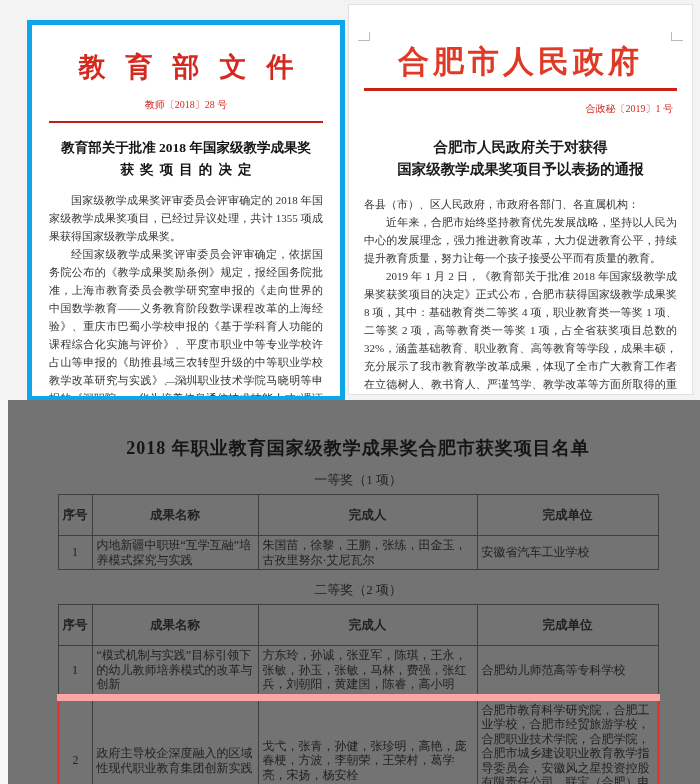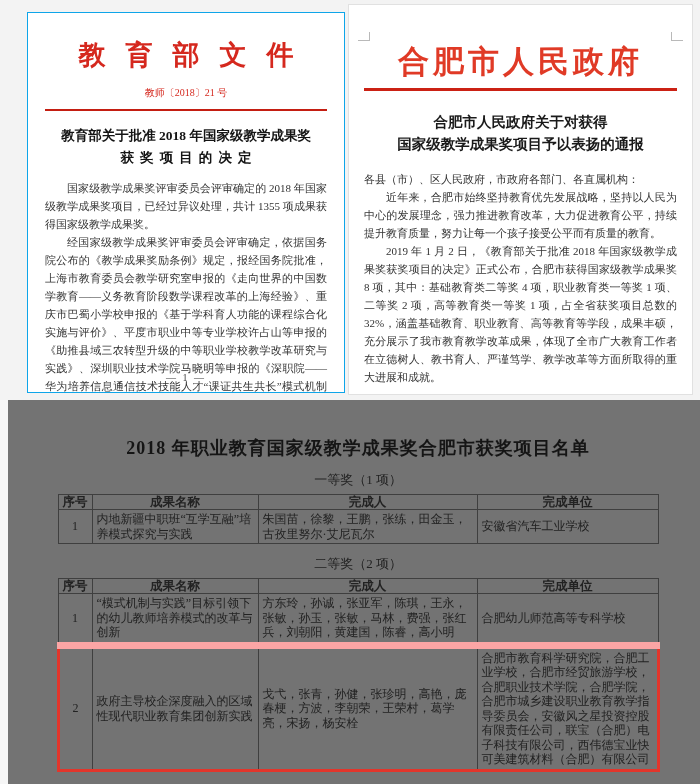--- a/index.html
+++ b/index.html
@@ -7,21 +7,21 @@
     width:700px;height:784px;
     background:#f6f6f6;
     font-family:"Liberation Sans", sans-serif;
     -webkit-font-smoothing:antialiased;
   }
   .canvas{position:relative;width:700px;height:784px;overflow:hidden;background:#f6f6f6;}
 
   
   .top-row{position:absolute;top:0;left:0;width:700px;height:400px;background:#f3f3f3;}
   .page{position:absolute;background:#ffffff;box-sizing:border-box;overflow:hidden;}
-  .page-left{left:27px;top:12px;width:318px;height:381px;border:1px solid #0ea5e9;padding:0 17px;}
+  .page-left{left:27px;top:20px;width:318px;height:381px;border:5px solid #0ea5e9;padding:0 17px;}
   .page-right{left:348px;top:4px;width:345px;height:391px;border:1px solid #e1e1e1;padding:16px 15px;}
 
   .moe-header{
     margin-top:24px;text-align:center;color:#d5281e;
     font-family:"Liberation Serif", serif;font-weight:bold;
     font-size:27px;letter-spacing:20px;text-indent:20px;white-space:nowrap;
   }
   .moe-number{margin-top:13px;text-align:center;color:#d5281e;
     font-family:"Liberation Serif", serif;font-size:10px;}
   .moe-rule{margin-top:9px;height:2px;background:#c41e12;}
@@ -51,53 +51,54 @@
 
   
   .table-area{position:absolute;top:400px;left:8px;width:700px;height:384px;background:#737373;}
   .table-title{margin:36px 0 0;text-align:center;font-weight:bold;color:#151515;
     font-family:"Liberation Serif", serif;font-size:18px;letter-spacing:1px;}
   .group-label{margin-top:11px;text-align:center;color:#222;
     font-family:"Liberation Serif", serif;font-size:13px;}
   table.award{width:600px;margin:5px auto 0;border-collapse:collapse;table-layout:fixed;
     font-family:"Liberation Serif", serif;font-size:12px;color:#222;}
   table.award th{border:1px solid #3f3f3f;font-weight:bold;text-align:center;
-    padding:0 2px;font-size:12.5px;line-height:14px;}
+    padding:13px 2px;font-size:12.5px;line-height:14px;}
   table.award td{border:1px solid #3f3f3f;padding:2px 4px;line-height:14.5px;
     vertical-align:middle;text-align:left;word-break:break-all;}
   table.award td.no{text-align:center;}
   tr.hl td{border-top:7px solid #fca5a5;border-bottom:3px solid #e2352b;}
   tr.hl td:first-child{border-left:3px solid #e2352b;}
   tr.hl td:last-child{border-right:3px solid #e2352b;}
 </style>
 </head>
 <body>
 
 <div class="canvas">
 
   <div class="top-row">
 
     <div class="page page-left">
       <div class="moe-header">教育部文件</div>
-      <div class="moe-number">教师〔2018〕21 号</div>
+      <div class="moe-number">教师〔2018〕28 号</div>
       <div class="moe-rule"></div>
       <div class="doc-title">
         <div>教育部关于批准 2018 年国家级教学成果奖</div>
         <div class="spaced">获奖项目的决定</div>
       </div>
       <p class="doc-para first">国家级教学成果奖评审委员会评审确定的 2018 年国家级教学成果奖项目，已经过异议处理，共计 1355 项成果获得国家级教学成果奖。</p>
       <p class="doc-para">经国家级教学成果奖评审委员会评审确定，依据国务院公布的《教学成果奖励条例》规定，报经国务院批准，上海市教育委员会教学研究室申报的《走向世界的中国数学教育——义务教育阶段数学课程改革的上海经验》、重庆市巴蜀小学校申报的《基于学科育人功能的课程综合化实施与评价》、平度市职业中等专业学校许占山等申报的《助推县域三农转型升级的中等职业学校教学改革研究与实践》、深圳职业技术学院马晓明等申报的《深职院——华为培养信息通信技术技能人才“课证共生共长”模式机制与实践》、四川大学谢和平等申报的《以课堂教学改革为突破口的一流本科教育川大实践》。</p>
       <div class="page-no">— 1 —</div>
     </div>
 
     <div class="page page-right">
       <div class="mark mark-tl"></div>
       <div class="mark mark-tr"></div>
       <div class="hefei-header">合肥市人民政府</div>
       <div class="hefei-rule"></div>
+      <div class="hefei-number">合政秘〔2019〕1 号</div>
       <div class="hefei-title">
         <div>合肥市人民政府关于对获得</div>
         <div>国家级教学成果奖项目予以表扬的通报</div>
       </div>
       <p class="doc-para salutation">各县（市）、区人民政府，市政府各部门、各直属机构：</p>
       <p class="doc-para">近年来，合肥市始终坚持教育优先发展战略，坚持以人民为中心的发展理念，强力推进教育改革，大力促进教育公平，持续提升教育质量，努力让每一个孩子接受公平而有质量的教育。</p>
       <p class="doc-para">2019 年 1 月 2 日，《教育部关于批准 2018 年国家级教学成果奖获奖项目的决定》正式公布，合肥市获得国家级教学成果奖 8 项，其中：基础教育类二等奖 4 项，职业教育类一等奖 1 项、二等奖 2 项，高等教育类一等奖 1 项，占全省获奖项目总数的 32%，涵盖基础教育、职业教育、高等教育等学段，成果丰硕，充分展示了我市教育教学改革成果，体现了全市广大教育工作者在立德树人、教书育人、严谨笃学、教学改革等方面所取得的重大进展和成就。</p>
     </div>
 
   </div>

